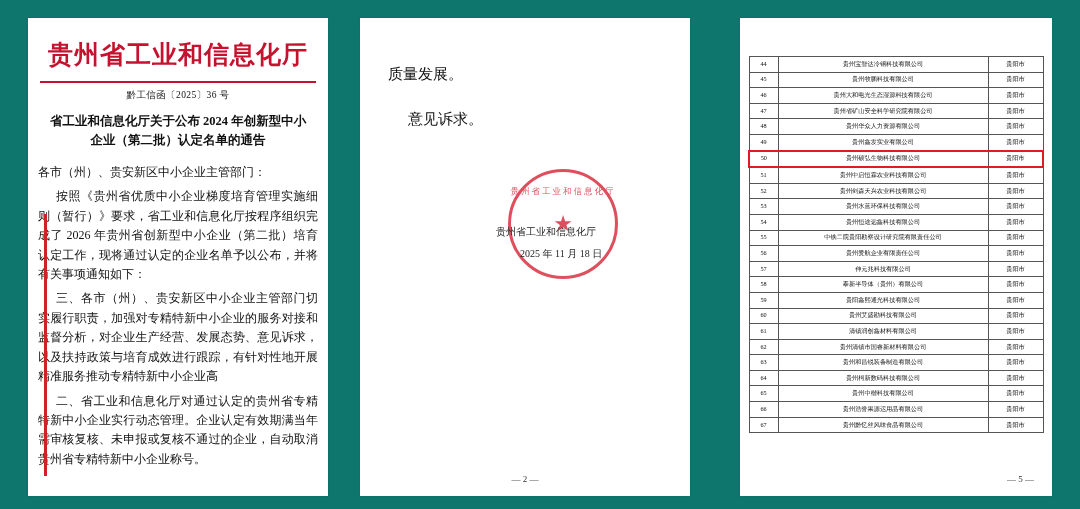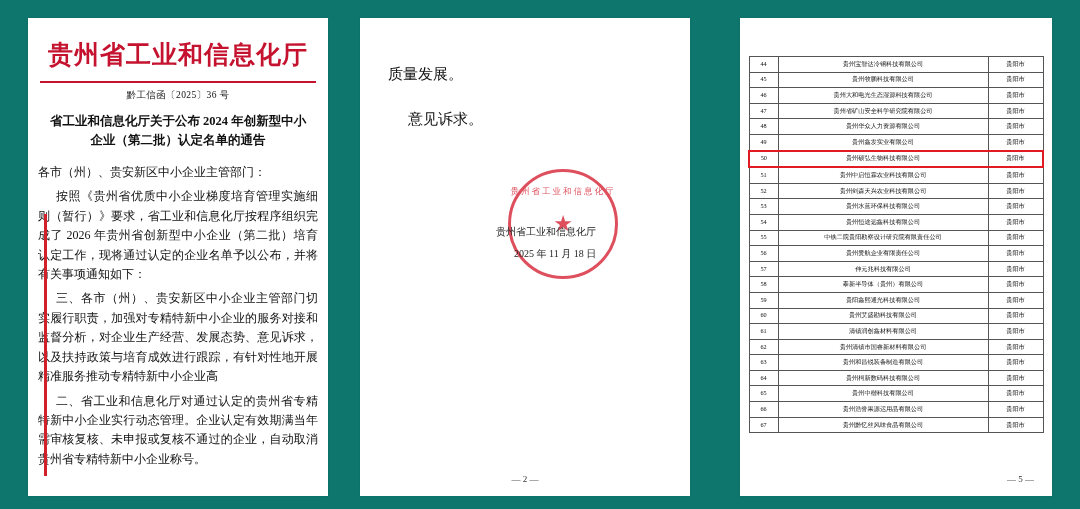--- a/index.html
+++ b/index.html
@@ -133,21 +133,21 @@
   .sign-org {
     position: absolute;
     left: 108px;
     top: 62px;
     font-size: 10px;
     color: #1d1d1d;
     white-space: nowrap;
   }
   .sign-date {
     position: absolute;
-    left: 126px;
+    left: 132px;
     top: 84px;
     font-size: 10px;
     color: #1d1d1d;
     white-space: nowrap;
   }
   .page-num-mid {
     position: absolute;
     left: 0; right: 0;
     bottom: 12px;
     text-align: center;

